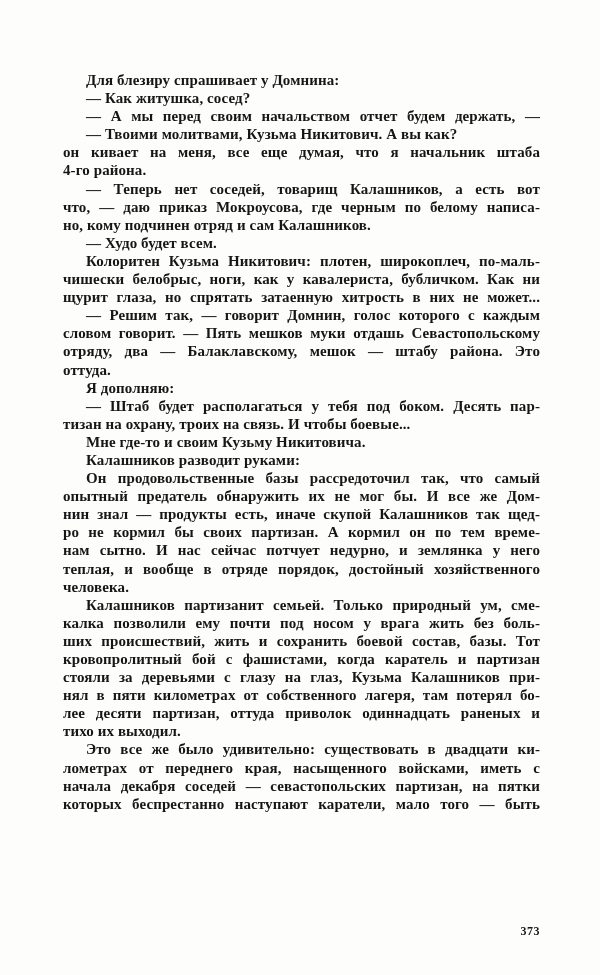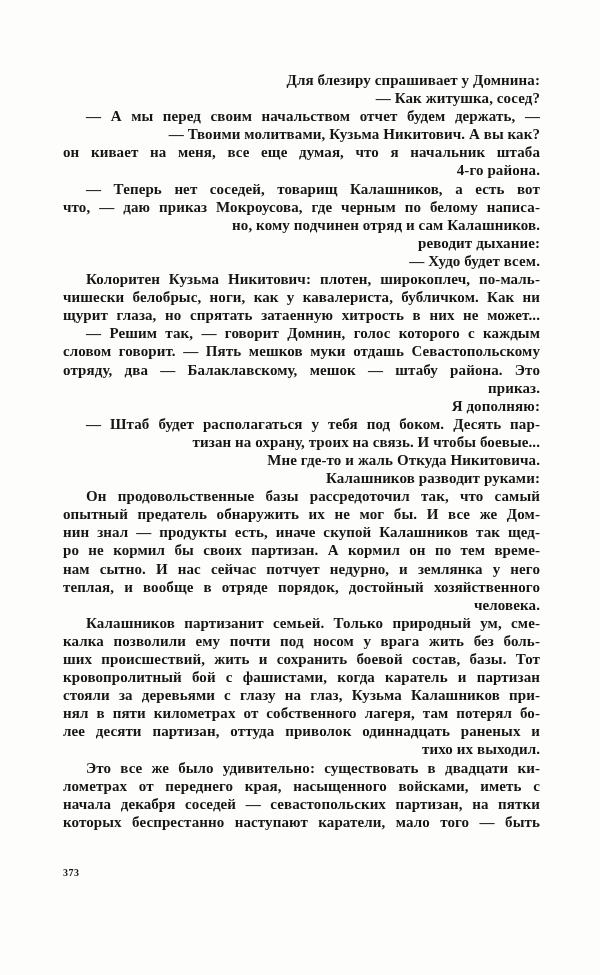--- a/index.html
+++ b/index.html
@@ -21,70 +21,69 @@
     position: absolute;
     left: 63px;
     top: 71px;
     width: 477px;
   }
   .ln {
     font-size: 15px;
     line-height: 18.1px;
     height: 18.1px;
     white-space: nowrap;
-    text-align: right;
+    text-align: left;
     letter-spacing: 0.1px;
     box-sizing: border-box;
     overflow: hidden;
   }
   .ln.jf {
     white-space: normal;
     text-align: justify;
     text-align-last: justify;
   }
   .ln.ind {
     padding-left: 23px;
   }
   .page-number {
     position: absolute;
     left: 63px;
-    top: 867px;
+    top: 924px;
     width: 477px;
-    text-align: left;
-    font-size: 10px;
+    text-align: right;
+    font-size: 12px;
     letter-spacing: 0.5px;
   }
 </style>
 </head>
 <body>
 
 <div class="page">
   <div class="text-block">
     <div class="ln ind">Для блезиру спрашивает у Домнина:</div>
     <div class="ln ind">— Как житушка, сосед?</div>
     <div class="ln ind jf">— А мы перед своим начальством отчет будем держать, —</div>
     <div class="ln ind">— Твоими молитвами, Кузьма Никитович. А вы как?</div>
     <div class="ln jf">он кивает на меня, все еще думая, что я начальник штаба</div>
     <div class="ln">4-го района.</div>
     <div class="ln ind jf">— Теперь нет соседей, товарищ Калашников, а есть вот</div>
     <div class="ln jf">что, — даю приказ Мокроусова, где черным по белому написа-</div>
     <div class="ln">но, кому подчинен отряд и сам Калашников.</div>
-    <div class="ln">реводит дыхание:</div>
     <div class="ln ind">— Худо будет всем.</div>
     <div class="ln ind jf">Колоритен Кузьма Никитович: плотен, широкоплеч, по-маль-</div>
     <div class="ln jf">чишески белобрыс, ноги, как у кавалериста, бубличком. Как ни</div>
     <div class="ln jf">щурит глаза, но спрятать затаенную хитрость в них не может...</div>
     <div class="ln ind jf">— Решим так, — говорит Домнин, голос которого с каждым</div>
     <div class="ln jf">словом говорит. — Пять мешков муки отдашь Севастопольскому</div>
     <div class="ln jf">отряду, два — Балаклавскому, мешок — штабу района. Это</div>
-    <div class="ln">приказ.</div>
+    <div class="ln">оттуда.</div>
     <div class="ln ind">Я дополняю:</div>
     <div class="ln ind jf">— Штаб будет располагаться у тебя под боком. Десять пар-</div>
     <div class="ln">тизан на охрану, троих на связь. И чтобы боевые...</div>
-    <div class="ln ind">Мне где-то и жаль Откуда Никитовича.</div>
+    <div class="ln ind">Мне где-то и своим Кузьму Никитовича.</div>
     <div class="ln ind">Калашников разводит руками:</div>
     <div class="ln ind jf">Он продовольственные базы рассредоточил так, что самый</div>
     <div class="ln jf">опытный предатель обнаружить их не мог бы. И все же Дом-</div>
     <div class="ln jf">нин знал — продукты есть, иначе скупой Калашников так щед-</div>
     <div class="ln jf">ро не кормил бы своих партизан. А кормил он по тем време-</div>
     <div class="ln jf">нам сытно. И нас сейчас потчует недурно, и землянка у него</div>
     <div class="ln jf">теплая, и вообще в отряде порядок, достойный хозяйственного</div>
     <div class="ln">человека.</div>
     <div class="ln ind jf">Калашников партизанит семьей. Только природный ум, сме-</div>
     <div class="ln jf">калка позволили ему почти под носом у врага жить без боль-</div>

